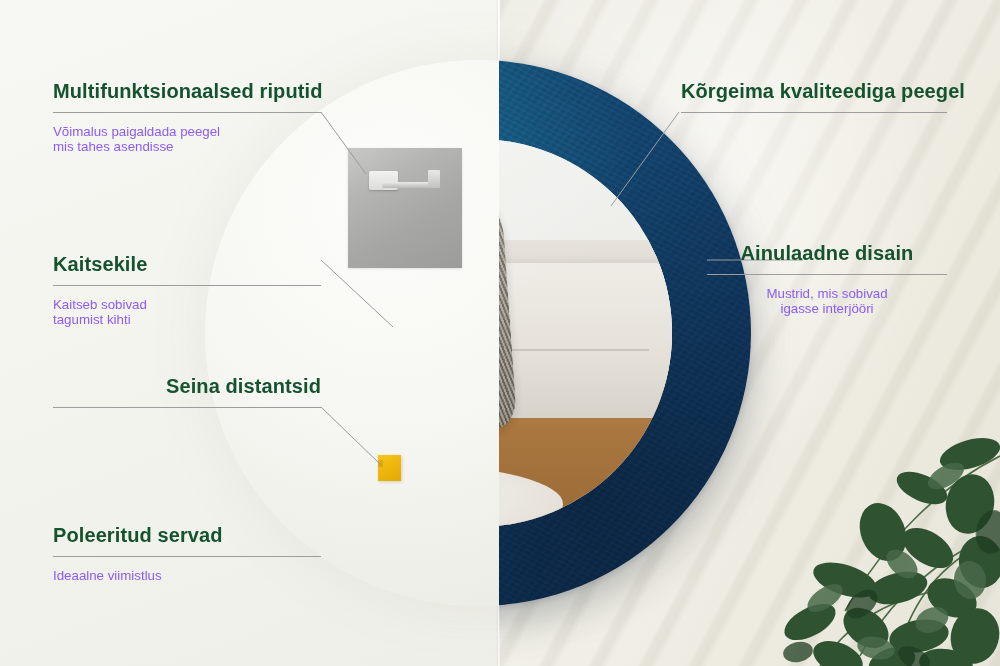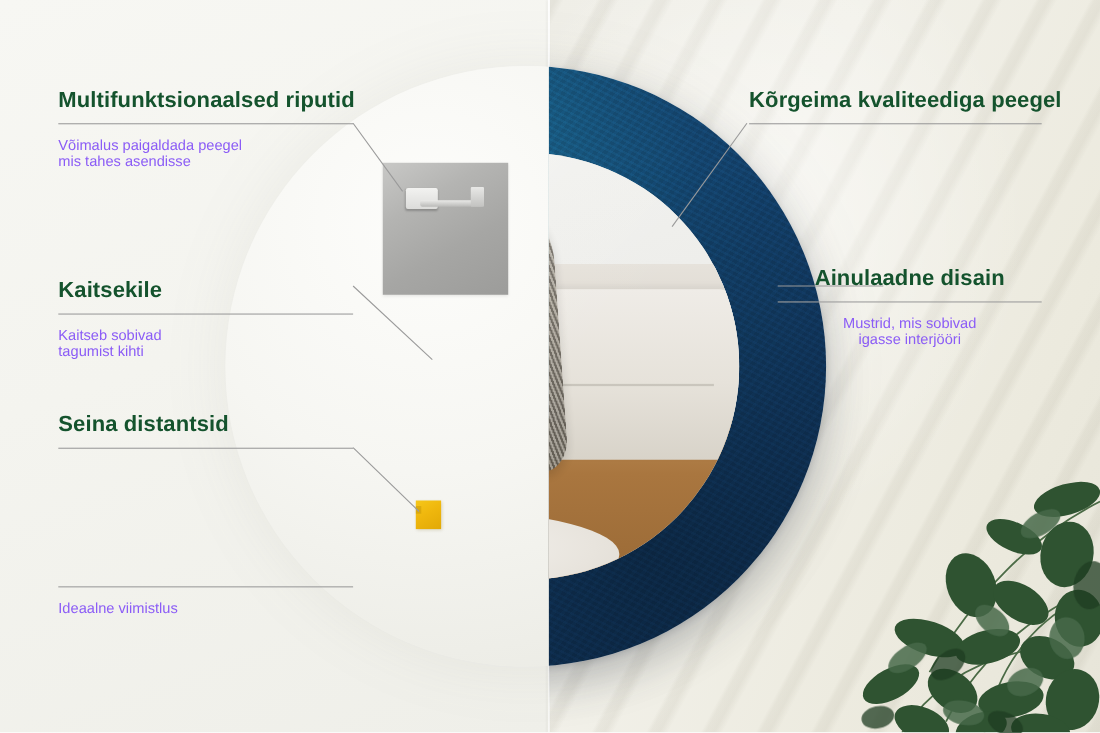--- a/index.html
+++ b/index.html
@@ -181,21 +181,21 @@
   .callout .rule{
     height:1px;background:#9d9d9d;margin:9px 0 11px 0;
   }
   .callout .desc{
     font-size:13.3px;line-height:15px;color:#8b5cf6;white-space:pre-line;
   }
   .callout.right{text-align:center;}
 
   .c1{left:53px;top:80px;width:268px;}
   .c2{left:53px;top:216px;width:268px;margin-top:37px;}
-  .c3{left:53px;top:375px;width:268px;}
+  .c3{left:53px;top:375px;width:268px;text-align:right;}
   .c4{left:53px;top:524px;width:268px;}
   .c5{right:53px;top:80px;width:266px;}
   .c6{right:53px;top:242px;width:240px;}
 
   
   .leaders{position:absolute;left:0;top:0;width:1000px;height:666px;pointer-events:none;}
 </style>
 </head>
 <body>
 
@@ -301,20 +301,21 @@
     <div class="desc">Kaitseb sobivad
 tagumist kihti</div>
   </div>
 
   <div class="callout c3">
     <div class="title">Seina distantsid</div>
     <div class="rule"></div>
   </div>
 
   <div class="callout c4">
+    <div class="title">Poleeritud servad</div>
     <div class="rule"></div>
     <div class="desc">Ideaalne viimistlus</div>
   </div>
 
   <div class="callout right c5">
     <div class="title">Kõrgeima kvaliteediga peegel</div>
     <div class="rule"></div>
   </div>
 
   <div class="callout right c6">

